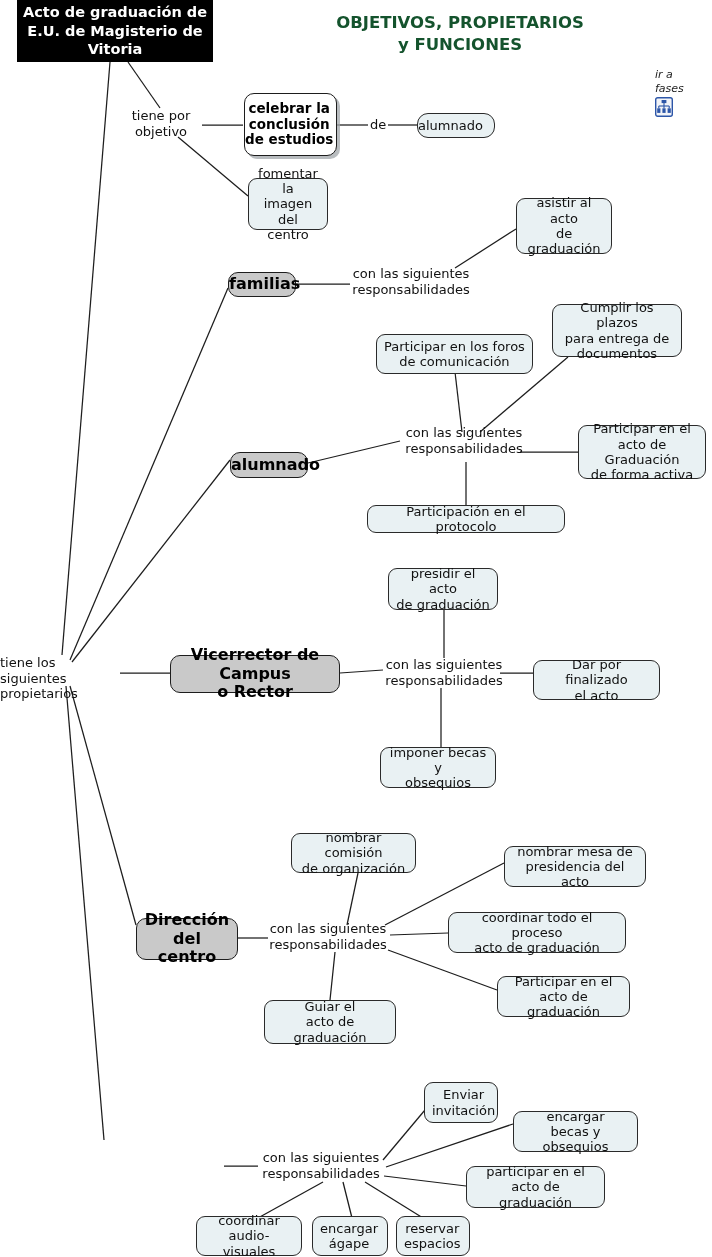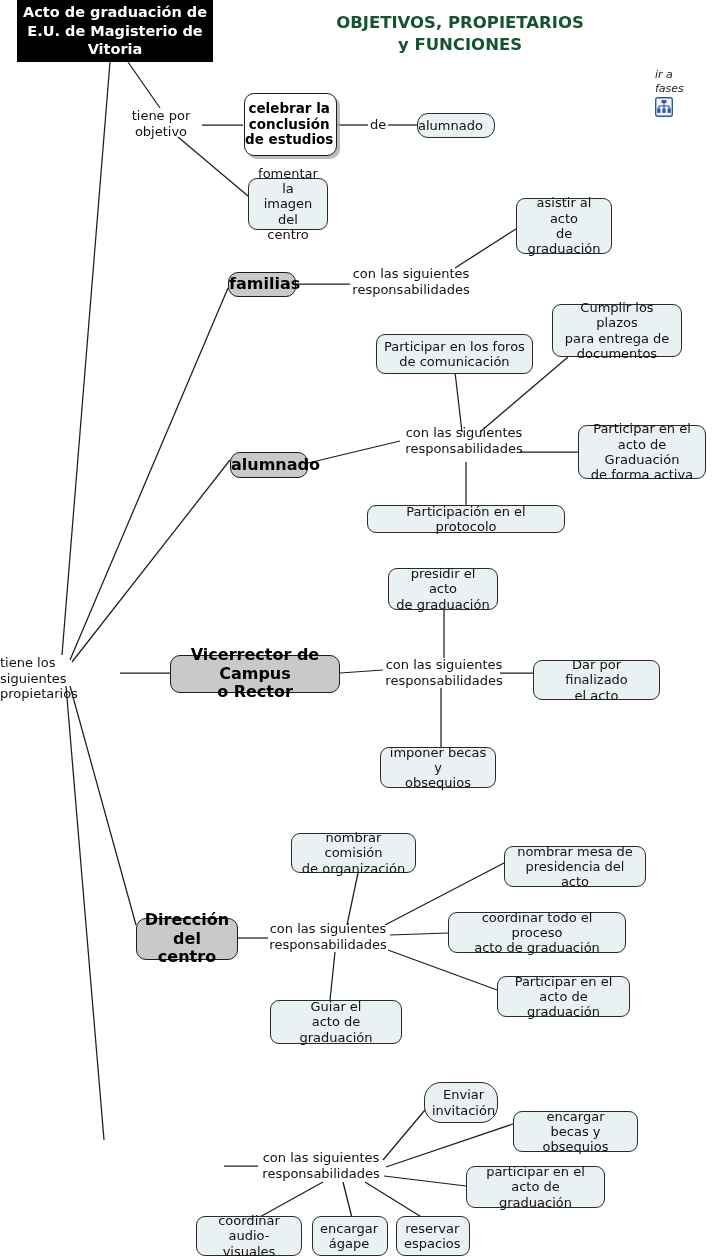--- a/index.html
+++ b/index.html
@@ -254,26 +254,26 @@
   <div class="node n-concept" style="left:448px;top:912px;width:178px;height:41px;">
     <span>coordinar todo el proceso
 acto de graduación</span>
   </div>
 
   <div class="node n-concept" style="left:497px;top:976px;width:133px;height:41px;">
     <span>Participar en el
 acto de graduación</span>
   </div>
 
-  <div class="node n-concept" style="left:270px;top:1000px;width:132px;height:44px;">
+  <div class="node n-concept" style="left:264px;top:1000px;width:132px;height:44px;">
     <span>Guiar el
 acto de graduación</span>
   </div>
 
-  <div class="node n-concept" style="left:424px;top:1082px;width:74px;height:41px;border-radius:17px;">
+  <div class="node n-concept" style="left:424px;top:1082px;width:74px;height:41px;">
     <span>Enviar
 invitación</span>
   </div>
 
   <div class="node n-concept" style="left:513px;top:1111px;width:125px;height:41px;">
     <span>encargar
 becas y obsequios</span>
   </div>
 
   <div class="node n-concept" style="left:466px;top:1166px;width:139px;height:42px;">

